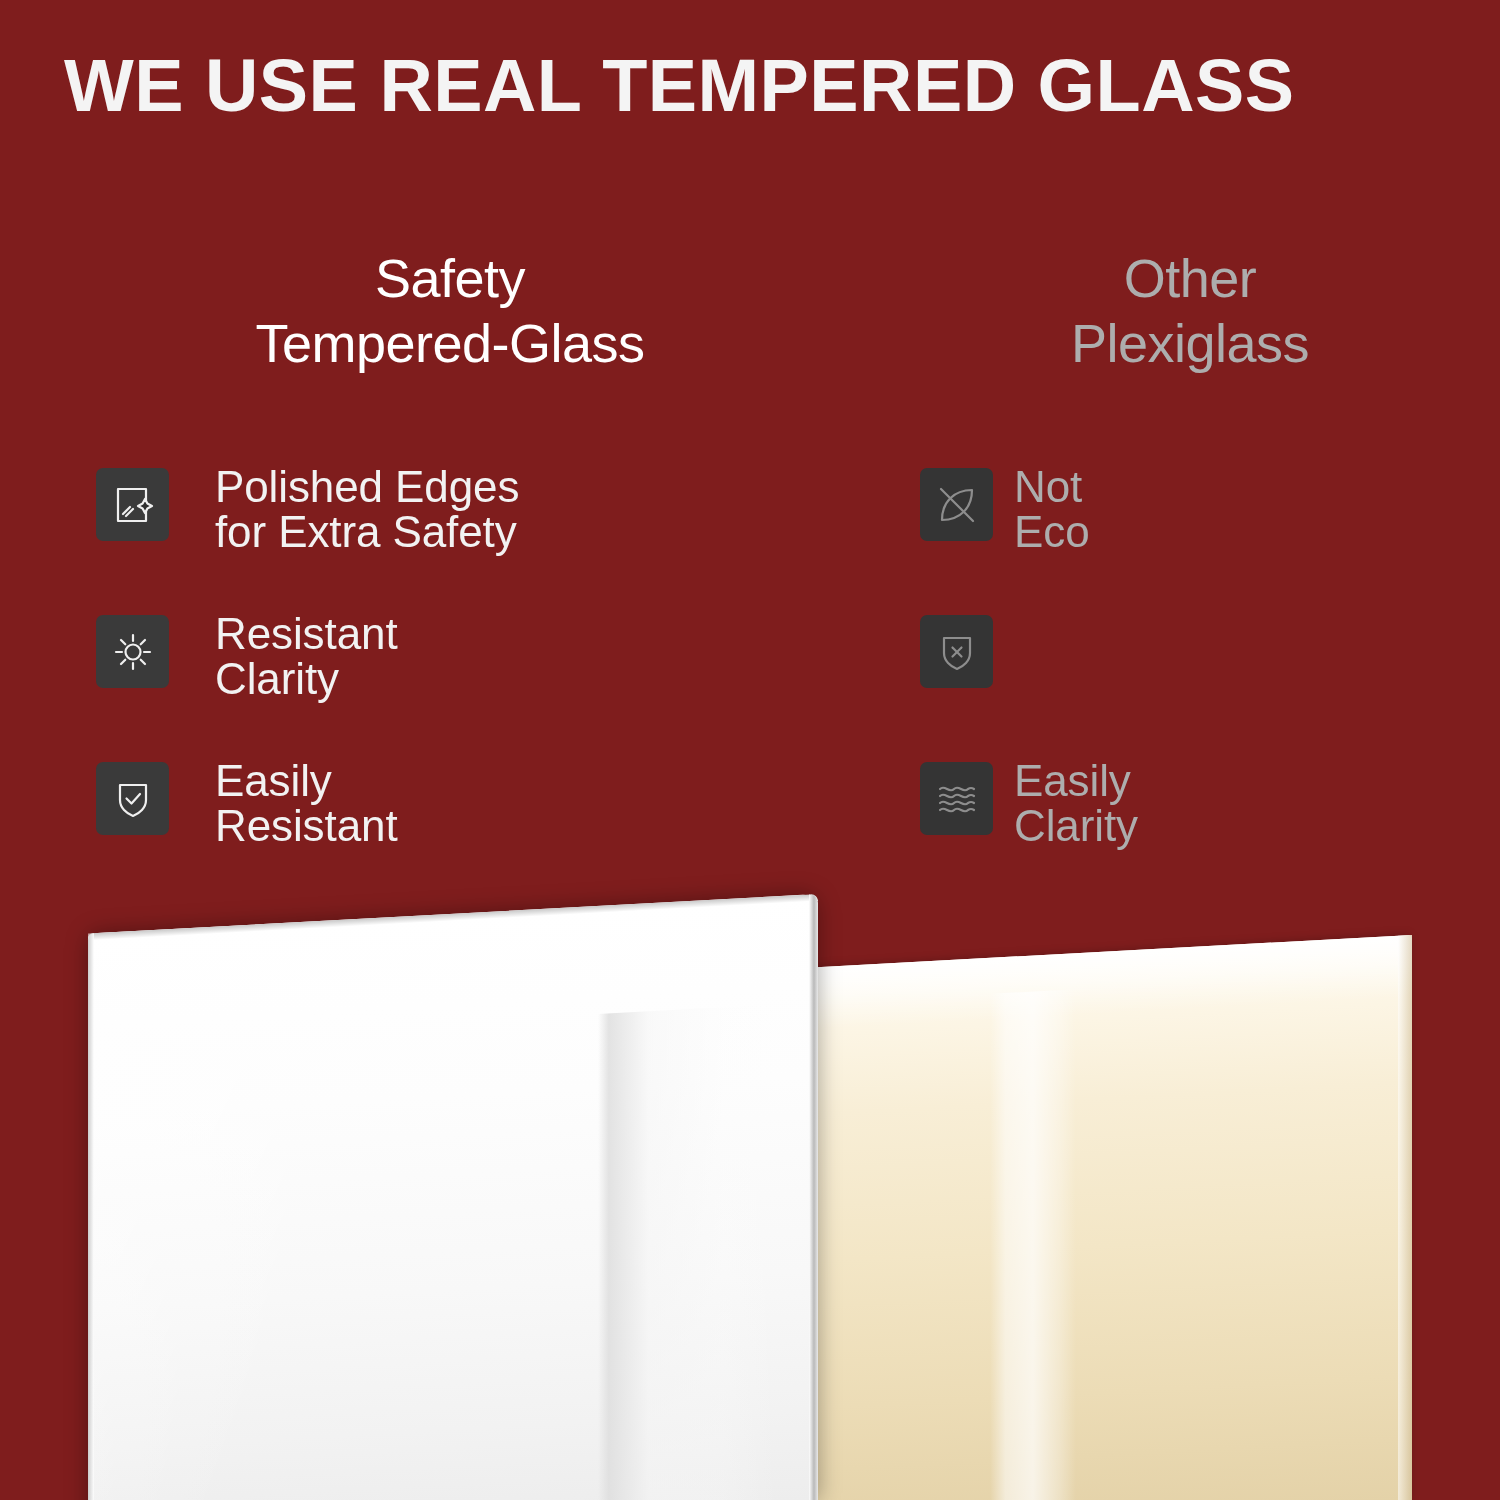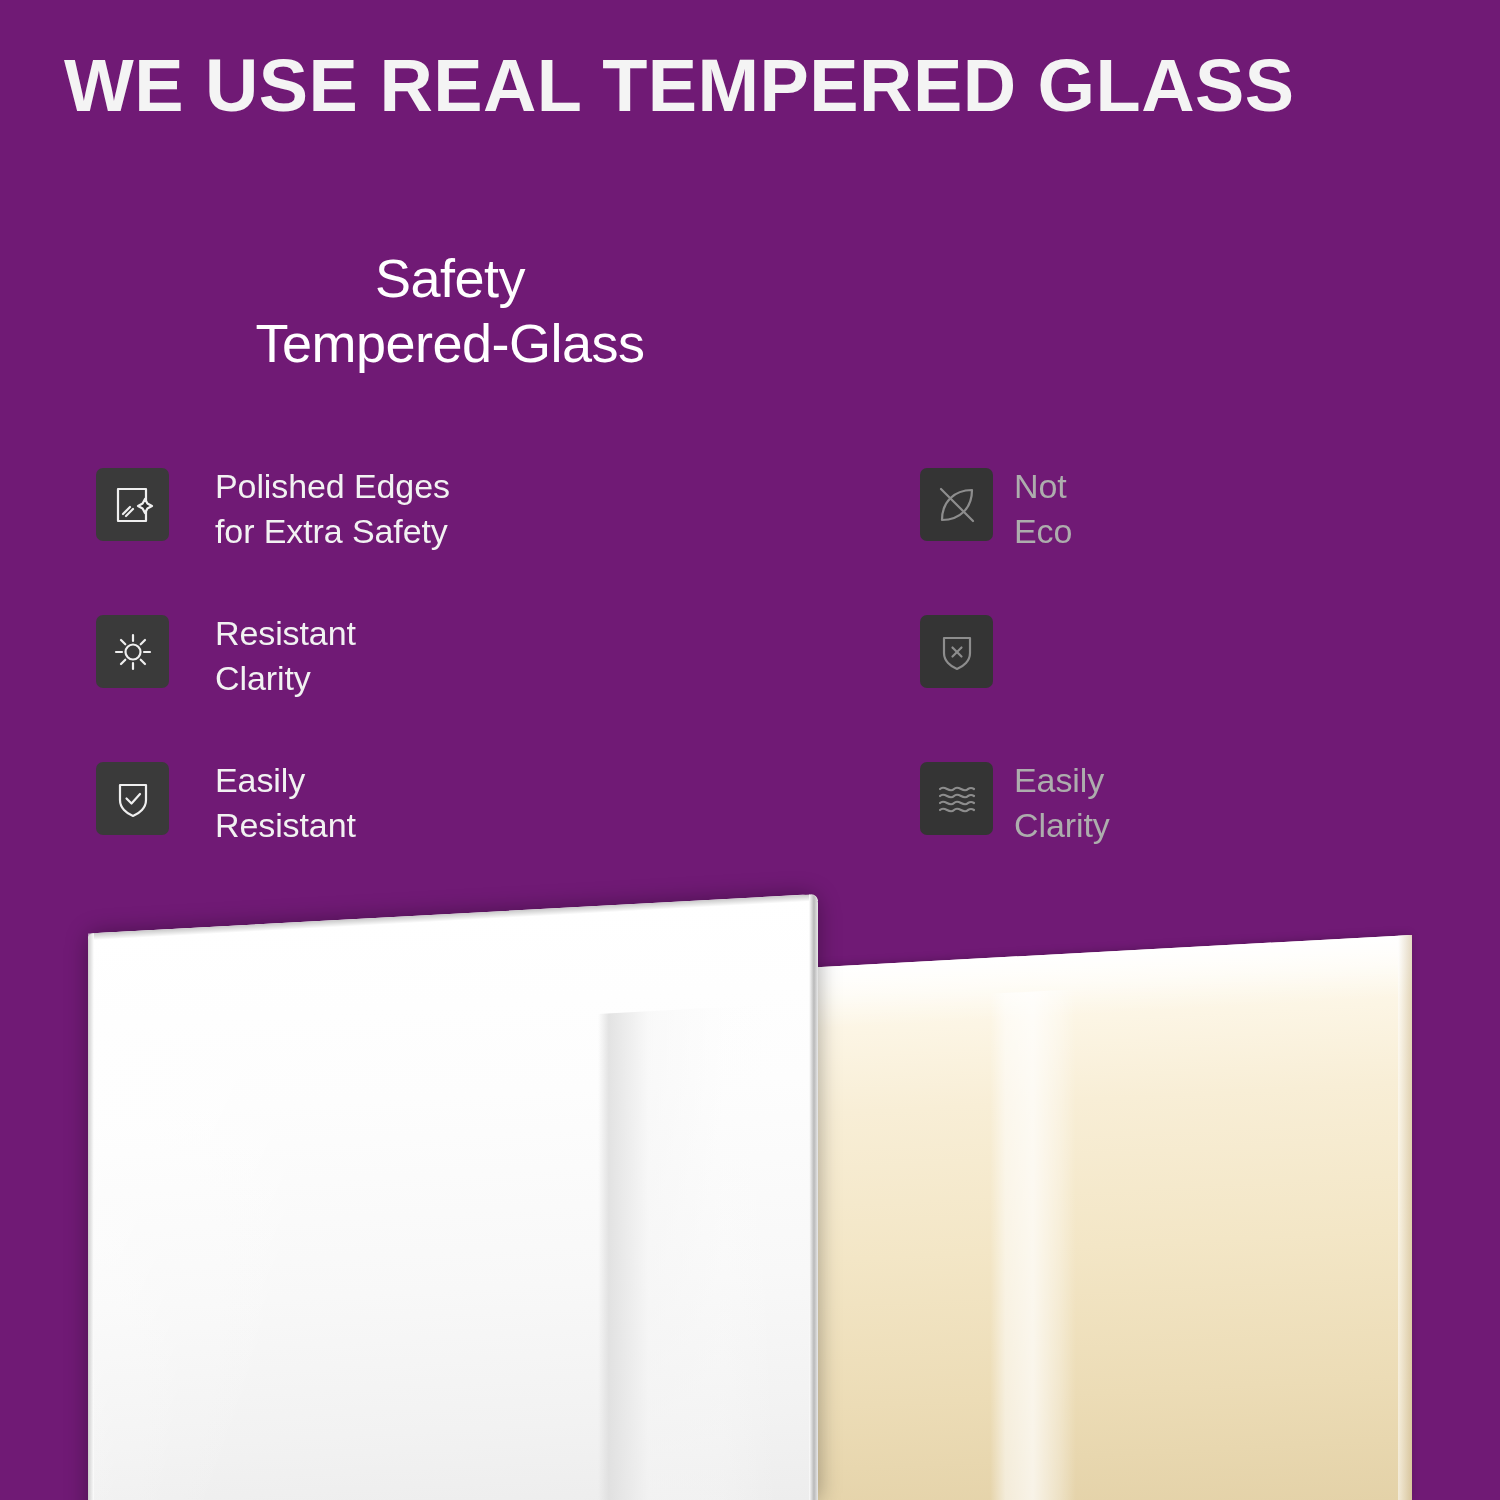--- a/index.html
+++ b/index.html
@@ -13,21 +13,21 @@
     font-family: "Liberation Sans", sans-serif;
     overflow: hidden;
     position: relative;
   }
 
   #stage {
     position: absolute;
     inset: 0;
     width: 1500px;
     height: 1500px;
-    background: #701a75;
+    background: #7f1d1d;
     overflow: hidden;
   }
 
   
   .headline {
     position: absolute;
     left: 64px;
     top: 42px;
     width: 1380px;
     font-size: 75px;
@@ -84,21 +84,21 @@
     display: flex;
     align-items: center;
     justify-content: center;
   }
   .features.right .icon-tile { background: #343434; }
 
   .icon-tile svg { display: block; }
 
   .feature-label {
     margin-left: 46px;
-    font-size: 34px;
+    font-size: 44px;
     line-height: 45px;
     font-weight: 400;
     letter-spacing: -0.1px;
     white-space: pre-line;
     margin-top: -4px;
   }
   .features.left  .feature-label { color: #f2f2f2; }
   .features.right .feature-label { color: #adadad; margin-left: 21px; }
 
   
@@ -237,20 +237,24 @@
 
 <div id="stage">
 
   <div class="headline">WE USE REAL TEMPERED GLASS</div>
 
   <div class="col col-left">
     <div class="col-title">Safety
 Tempered-Glass</div>
   </div>
 
+  <div class="col col-right">
+    <div class="col-title">Other
+Plexiglass</div>
+  </div>
 
   <div class="features left">
 
     <div class="feature">
       <div class="icon-tile">
         <svg width="42" height="42" viewBox="0 0 42 42" fill="none" stroke="#efefef" stroke-width="2.2" stroke-linecap="round" stroke-linejoin="round">
           <rect x="6" y="5" width="28" height="32"></rect>
           <path d="M11 30 L18 23"></path>
           <path d="M14 32 L21 25"></path>
           <path d="M33 15 L35.4 19.6 L40 22 L35.4 24.4 L33 29 L30.6 24.4 L26 22 L30.6 19.6 Z" fill="#2f2f2f"></path>

